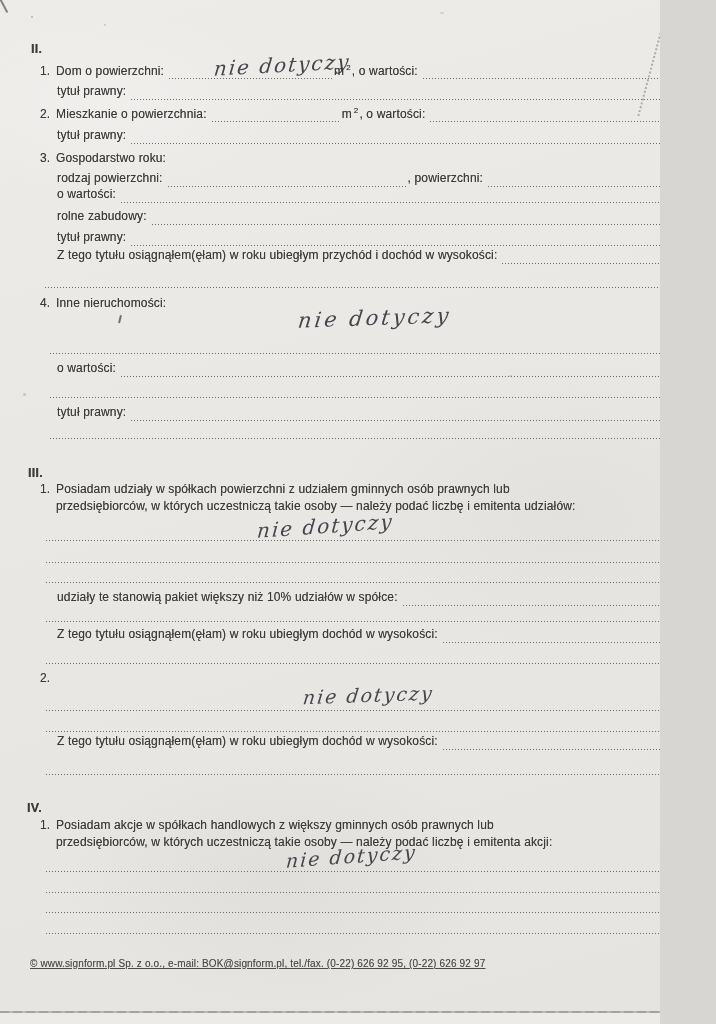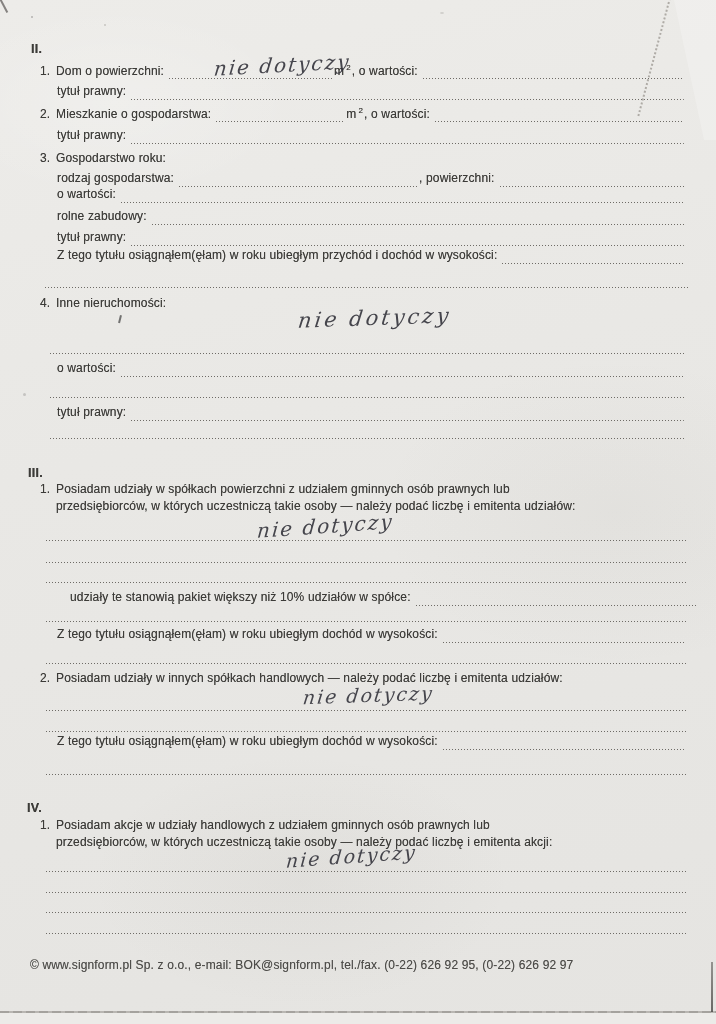--- a/index.html
+++ b/index.html
@@ -2,21 +2,21 @@
 <html><head>
 <meta charset="utf-8">
 <style>
   * { margin:0; padding:0; box-sizing:border-box; }
   html,body { width:716px; height:1024px; }
   body {
     font-family:"Liberation Sans","DejaVu Sans",sans-serif;
     background:#d8d6d3;
   }
   .page {
-    position:relative; width:716px; height:1024px; overflow:hidden;
+    position:relative; width:660px; height:1024px; overflow:hidden;
     background:linear-gradient(165deg,#edecE9 0%, #e9e8e5 40%, #e5e4e1 100%);
     color:#3c3b38;
   }
   .texture {
     position:absolute; inset:0; pointer-events:none;
     background:
       radial-gradient(260px 140px at 16% 10%, rgba(255,255,255,.20), transparent 70%),
       radial-gradient(340px 220px at 86% 50%, rgba(120,115,105,.05), transparent 70%),
       radial-gradient(300px 180px at 42% 86%, rgba(120,115,105,.06), transparent 70%);
   }
@@ -45,22 +45,23 @@
     position:absolute; display:flex; font-size:12px; letter-spacing:.15px;
     line-height:17px; text-shadow:0 0 .5px rgba(62,61,58,.65);
   }
   .pline { display:block; white-space:nowrap; }
   sup { font-size:8px; margin:0 1px 0 2px; }
   .hand {
     position:absolute; font-family:"DejaVu Serif",serif; font-style:italic;
     color:#34343c; letter-spacing:2px; opacity:.9; white-space:pre;
   }
   .footer {
-    position:absolute; font-size:12px; color:#4c4b48; letter-spacing:.15px;
+    position:absolute; font-size:10px; color:#4c4b48; letter-spacing:.15px;
     text-shadow:0 0 .4px rgba(76,75,72,.5);
+    text-decoration:underline;
   }
   .mark { position:absolute; }
 </style>
 </head>
 <body>
 
 <div class="page">
   <div class="texture"></div>
 
   <div class="sechead" style="left:31px;top:42px">II.</div>
@@ -73,38 +74,38 @@
     <span class="dots"></span>
   </div>
 
   <div class="row" style="left:57px;top:84px;width:629px">
     <span class="lbl">tytuł prawny:</span>
     <span class="dots"></span>
   </div>
 
   <div class="row" style="left:40px;top:106px;width:646px">
     <span class="num">2.</span>
-    <span class="lbl">Mieszkanie o gospodarstwa:</span>
+    <span class="lbl">Mieszkanie o powierzchnia:</span>
     <span class="dots fx" style="flex:0 0 128px"></span>
     <span class="lbl"><span>m</span><sup>2</sup><span>, o wartości:</span></span>
     <span class="dots"></span>
   </div>
 
   <div class="row" style="left:57px;top:128px;width:629px">
     <span class="lbl">tytuł prawny:</span>
     <span class="dots"></span>
   </div>
 
   <div class="row" style="left:40px;top:151px">
     <span class="num">3.</span>
     <span class="lbl">Gospodarstwo roku:</span>
   </div>
 
   <div class="row" style="left:57px;top:171px;width:629px">
-    <span class="lbl">rodzaj gospodarstwa:</span>
+    <span class="lbl">rodzaj powierzchni:</span>
     <span class="dots fx" style="flex:0 0 238px"></span>
     <span class="lbl">, powierzchni:</span>
     <span class="dots"></span>
   </div>
 
   <div class="row" style="left:57px;top:187px;width:629px">
     <span class="lbl">o wartości:</span>
     <span class="dots"></span>
   </div>
 
@@ -154,55 +155,54 @@
     <span>
       <span class="pline">Posiadam udziały w spółkach powierzchni z udziałem gminnych osób prawnych lub</span>
       <span class="pline">przedsiębiorców, w których uczestniczą takie osoby — należy podać liczbę i emitenta udziałów:</span>
     </span>
   </div>
 
   <div class="fullline" style="top:540px"></div>
   <div class="fullline" style="top:562px"></div>
   <div class="fullline" style="top:582px"></div>
 
-  <div class="row" style="left:70px;top:590px;width:629px">
+  <div class="row" style="left:57px;top:590px;width:629px">
     <span class="lbl">udziały te stanowią pakiet większy niż 10% udziałów w spółce:</span>
     <span class="dots"></span>
   </div>
 
   <div class="fullline" style="top:621px"></div>
 
   <div class="row" style="left:57px;top:627px;width:629px">
     <span class="lbl">Z tego tytułu osiągnąłem(ęłam) w roku ubiegłym dochód w wysokości:</span>
     <span class="dots"></span>
   </div>
 
   <div class="fullline" style="top:663px"></div>
 
   <div class="row" style="left:40px;top:671px">
     <span class="num">2.</span>
-    <span class="lbl">Posiadam udziały w innych spółkach handlowych — należy podać liczbę i emitenta udziałów:</span>
   </div>
 
   <div class="fullline" style="top:710px"></div>
   <div class="fullline" style="top:731px"></div>
 
   <div class="row" style="left:57px;top:734px;width:629px">
     <span class="lbl">Z tego tytułu osiągnąłem(ęłam) w roku ubiegłym dochód w wysokości:</span>
     <span class="dots"></span>
   </div>
 
   <div class="fullline" style="top:774px"></div>
 
   <div class="sechead" style="left:27px;top:801px">IV.</div>
 
   <div class="para" style="left:40px;top:817px;width:646px">
     <span class="num">1.</span>
     <span>
-      <span class="pline">Posiadam akcje w udziały handlowych z udziałem gminnych osób prawnych lub</span>
+      <span class="pline">Posiadam akcje w spółkach handlowych z większy gminnych osób prawnych lub</span>
       <span class="pline">przedsiębiorców, w których uczestniczą takie osoby — należy podać liczbę i emitenta akcji:</span>
     </span>
   </div>
 
   <div class="fullline" style="top:871px"></div>
   <div class="fullline" style="top:892px"></div>
   <div class="fullline" style="top:912px"></div>
   <div class="fullline" style="top:933px"></div>
 
   <span class="hand" style="left:214px;top:53px;font-size:20px;transform:rotate(-3deg) skewX(-9deg)">nie dotyczy</span>

